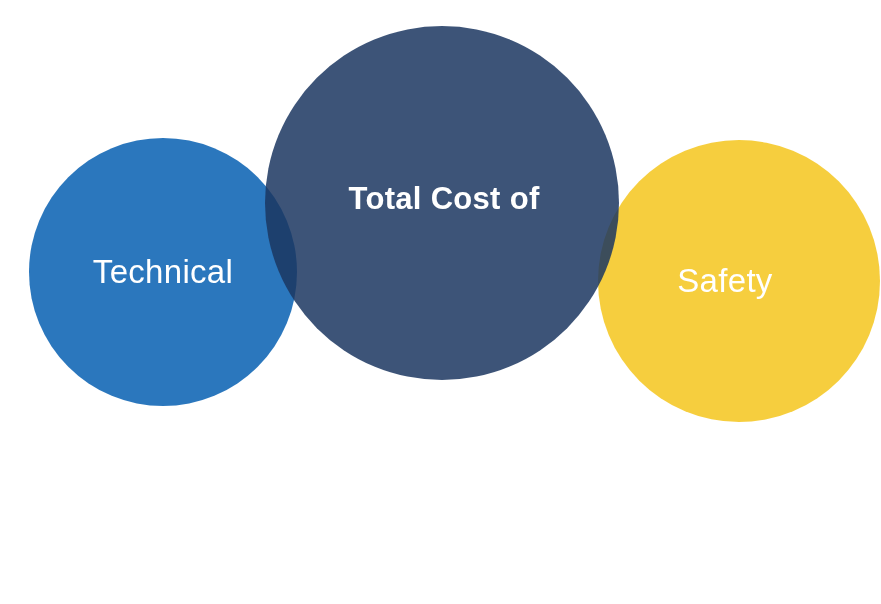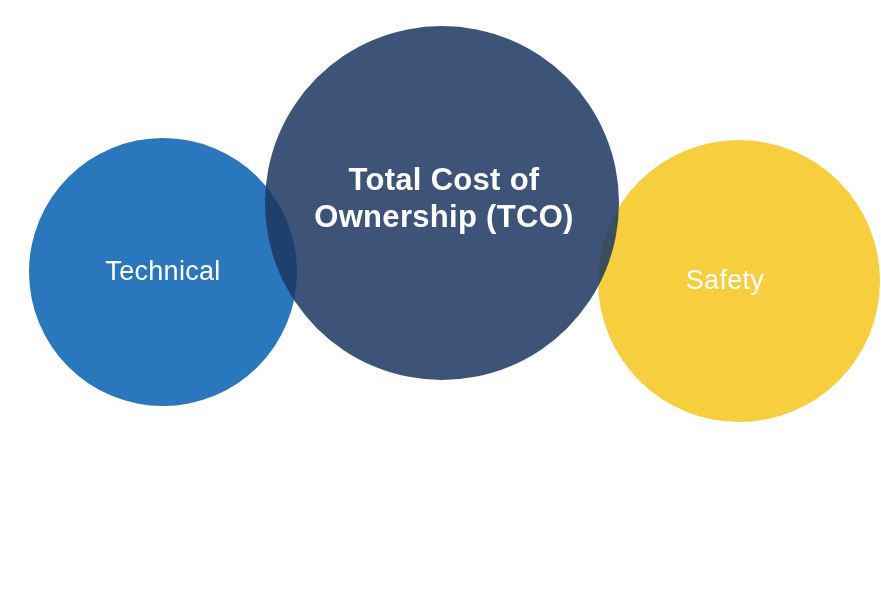--- a/index.html
+++ b/index.html
@@ -25,21 +25,21 @@
   }
   
   .c-tco         { left: 265px; top: 26px;  width: 354px; height: 354px; z-index: 5; }
   .c-technical   { left: 29px;  top: 138px; width: 268px; height: 268px; z-index: 3; }
   .c-safety      { left: 598px; top: 140px; width: 282px; height: 282px; z-index: 1; }
   .c-warehousing { left: 181px; top: 303px; width: 278px; height: 278px; z-index: 2; }
   .c-process     { left: 439px; top: 312px; width: 266px; height: 266px; z-index: 4; }
 
   .label {
     color: #ffffff;
-    font-size: 27px;
+    font-size: 33px;
     font-weight: 400;
     letter-spacing: 0.3px;
     line-height: 1.1;
     white-space: nowrap;
   }
   .c-safety .label      { transform: translateX(-14px); }
   .c-warehousing .label { transform: translateX(-6px); }
   .c-process .label     { transform: translateX(-8px); }
 
   .title-block {
@@ -64,17 +64,16 @@
 
 
   <div class="circle c-technical" style="background-color: rgba(6, 95, 177, 0.85);">
     <span class="label">Technical</span>
   </div>
 
 
   <div class="circle c-tco" style="background-color: rgba(27, 54, 96, 0.85);">
     <div class="title-block">
       <div>Total Cost of</div>
-      <div>Ownership (TCO)</div>
     </div>
   </div>
 
 </div>
 
 </body></html>

